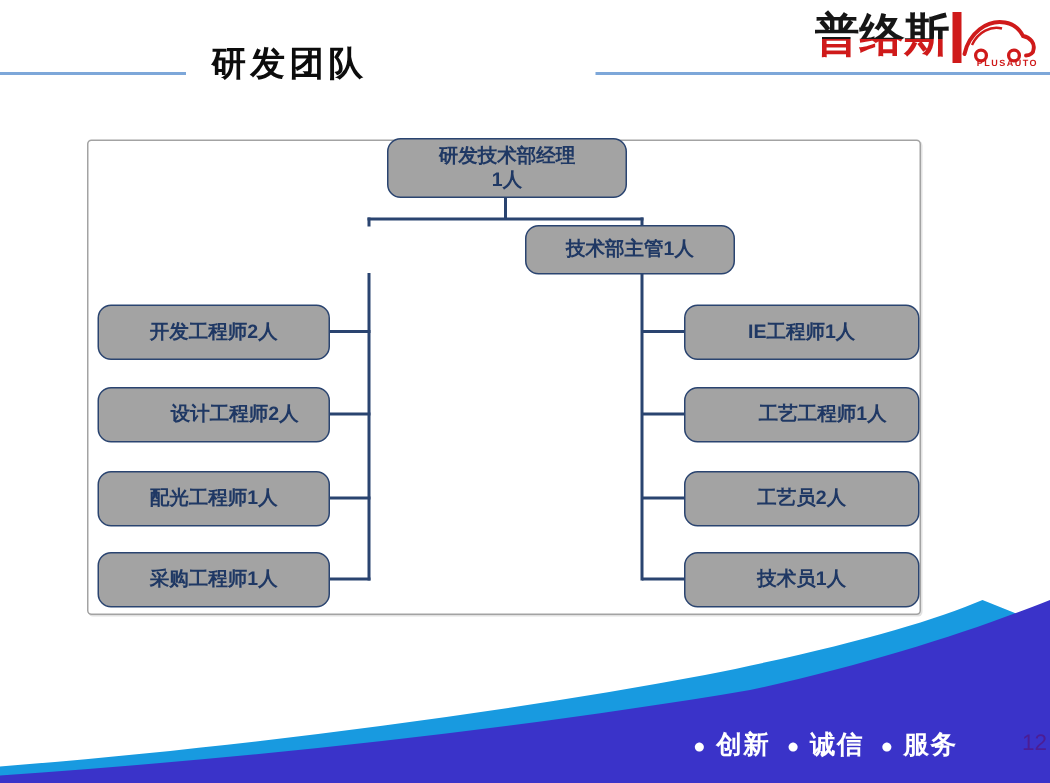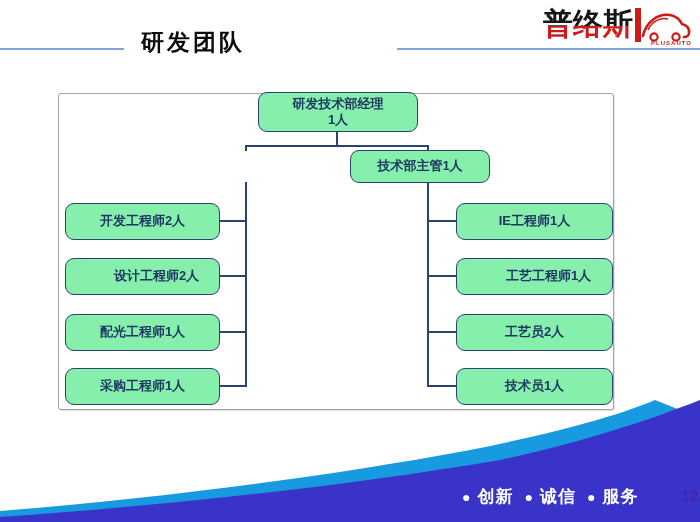--- a/index.html
+++ b/index.html
@@ -39,21 +39,21 @@
 
   
   .chart-frame{
     position:absolute;left:58px;top:93px;width:554px;height:315px;
     border:1px solid #a3a3a3;border-radius:3px;background:#ffffff;
     box-shadow:1px 1px 0 #e2e2e2;
     z-index:0;
   }
   .node{
     position:absolute;z-index:2;box-sizing:border-box;
-    background:#86efac;border:1.5px solid #2a4470;border-radius:9px;
+    background:#a3a3a3;border:1.5px solid #2a4470;border-radius:9px;
     color:#1f3864;font-weight:bold;font-size:13px;line-height:1.25;
     display:flex;flex-direction:column;align-items:center;justify-content:center;
     text-align:center;
   }
   .node-root {left:258px;top:92px;width:160px;height:40px;}
   .node-br-l {left:167px;top:150px;width:157px;height:33px;}
   .node-br-r {left:350px;top:150px;width:140px;height:33px;}
   .node-l{left:65px;width:155px;height:37px;}
   .node-r{left:456px;width:157px;height:37px;}
   .row-0{top:203px;} .row-1{top:258px;padding-left:28px;} .row-2{top:314px;} .row-3{top:368px;}

